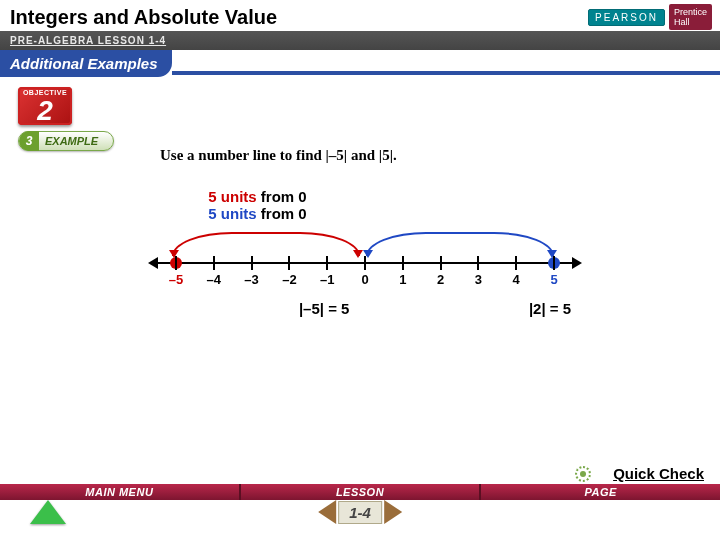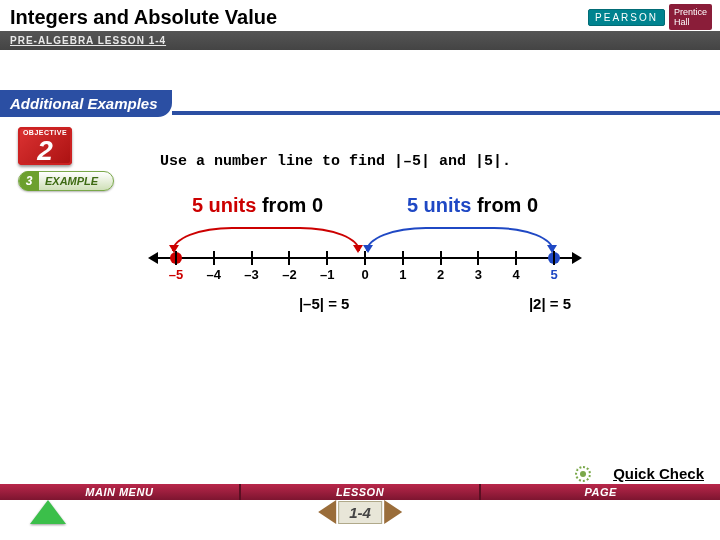--- a/index.html
+++ b/index.html
@@ -4,40 +4,40 @@
 <style>
   * { box-sizing: border-box; margin: 0; padding: 0; }
   body { width: 720px; height: 540px; font-family: Arial, Helvetica, sans-serif; background: #fff; position: relative; overflow: hidden; }
 
   .header { background: #fff; padding: 6px 10px 2px 10px; display: flex; }
   .title { font-family: "Arial Black", Arial, sans-serif; font-weight: 900; font-size: 20px; color: #000; flex: 1; }
 
   .subtitle-bar { background: linear-gradient(#555,#444); color: #e8e8e8; font-weight: bold; font-size: 10px; letter-spacing: 1px; padding: 4px 10px; text-decoration: underline; }
 
   .examples-bar { display: flex; align-items: flex-end; }
-  .ae-badge { background: #2b4fa3; color: #fff; font-style: italic; font-weight: bold; font-size: 15px; padding: 5px 14px 5px 10px; border-radius: 0 0 14px 0; margin-top: 40px; }
+  .ae-badge { background: #2b4fa3; color: #fff; font-style: italic; font-weight: bold; font-size: 15px; padding: 5px 14px 5px 10px; border-radius: 0 0 14px 0; }
   .ae-rule { flex: 1; height: 4px; background: #2b4fa3; margin-bottom: 2px; }
 
   .brand { position: absolute; right: 8px; top: 4px; display: flex; align-items: center; gap: 4px; }
   .pearson { background: #00838f; color: #fff; font-size: 10px; letter-spacing: 2px; padding: 2px 6px; border: 1px solid #026c76; border-radius: 2px; }
   .ph { background: #8a1d39; color: #fff; font-size: 9px; padding: 3px 5px; line-height: 10px; border-radius: 2px; text-align: left; }
 
   .content { position: relative; padding: 20px 20px 0 20px; }
 
   .badges { position: absolute; left: 18px; top: 10px; }
   .obj-badge { width: 54px; height: 38px; background: linear-gradient(135deg,#d33,#a11); border-radius: 4px; position: relative; box-shadow: inset 0 0 0 2px #c22, 0 2px 3px rgba(0,0,0,.4); }
   .obj-badge .lbl { position:absolute; top:2px; left:0; right:0; text-align:center; color:#fff; font-size:7px; font-weight:bold; letter-spacing:.5px;}
   .obj-badge .num { position:absolute; bottom:-2px; left:0; right:0; text-align:center; color:#fff; font-size:28px; font-weight:900; font-style:italic;}
   .ex-badge { margin-top:6px; width:96px; height:20px; background:linear-gradient(#fff,#cfe0b8); border:1px solid #7aa84a; border-radius:10px; display:flex; align-items:center; font-weight:bold; font-style:italic; color:#3e6b13; font-size:11px; box-shadow:0 1px 2px rgba(0,0,0,.3);}
   .ex-badge .n { background:#6ca02e; color:#fff; width:20px; height:20px; border-radius:10px 0 0 10px; display:flex; align-items:center; justify-content:center; font-size:12px; margin-right:6px;}
 
-  .prompt { margin-left: 140px; margin-top: 16px; font-family: Liberation Mono, monospace; font-size: 15px; font-weight: bold; }
+  .prompt { margin-left: 140px; margin-top: 50px; font-family: Liberation Serif, serif; font-size: 15px; font-weight: bold; }
 
   .diagram { margin: 24px 0 0 130px; width: 430px; }
-  .d-labels { display:flex; font-weight:bold; font-size:20px; }
+  .d-labels { display:flex; font-weight:bold; font-size:15px;flex-direction:column; }
   .d-labels .left { color:#c00; width:50%; text-align:center;}
   .d-labels .right { color:#1f48c4; width:50%; text-align:center;}
   .d-labels .k { color:#000; font-weight:bold;}
   .numline { position:relative; height:52px; margin-top:4px;}
   .axis-arrow { position:absolute; top:36px; left:0; right:0; height:2px; background:#000;}
   .axis-arrow::before, .axis-arrow::after { content:""; position:absolute; top:-5px; width:0;height:0; border-top:6px solid transparent; border-bottom:6px solid transparent;}
   .axis-arrow::before { left:-2px; border-right:10px solid #000;}
   .axis-arrow::after { right:-2px; border-left:10px solid #000;}
   .tick { position:absolute; top:30px; width:2px; height:14px; background:#000;}
   .tlabel { position:absolute; top:46px; font-size:13px; font-weight:bold; transform:translateX(-50%);}

